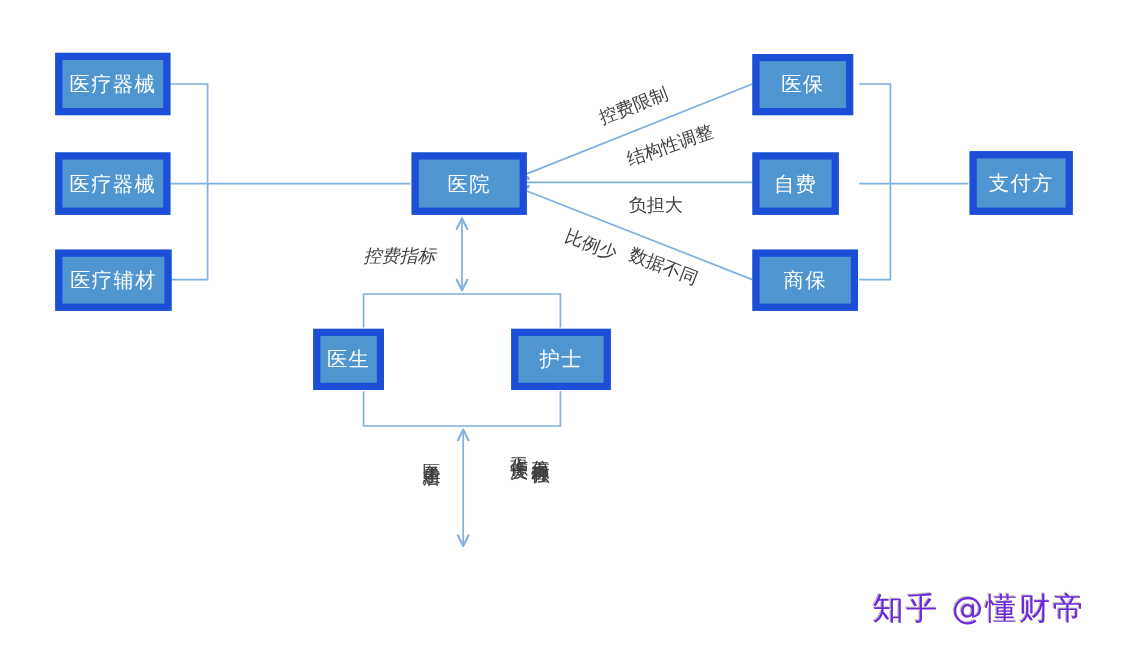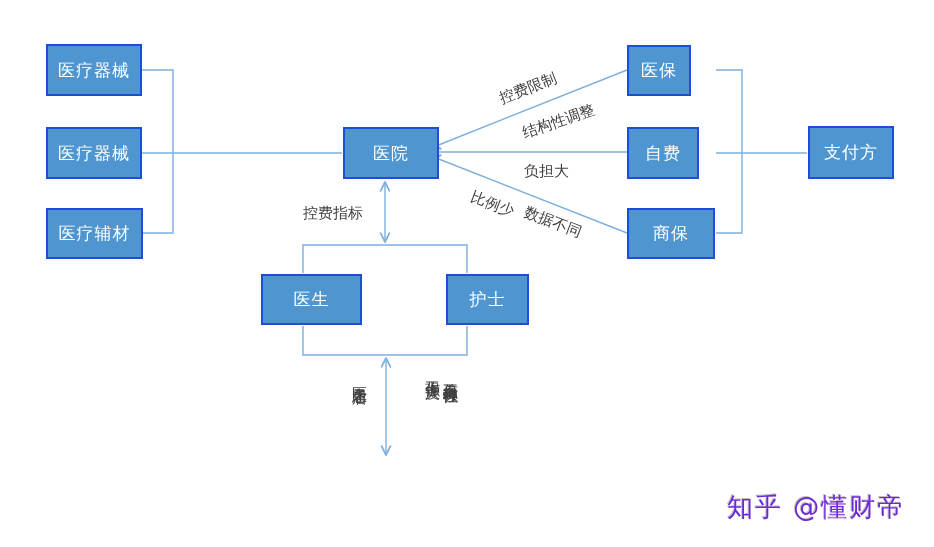--- a/index.html
+++ b/index.html
@@ -2,21 +2,21 @@
 <html><head>
 <meta charset="utf-8">
 <style>
   html,body { margin:0; padding:0; background:#fff; }
   #canvas {
     position:relative; width:934px; height:547px; background:#ffffff;
     font-family:"DejaVu Sans","Liberation Sans",sans-serif; overflow:hidden;
   }
   #connector-svg { position:absolute; left:0; top:0; width:934px; height:547px; }
   .node {
-    position:absolute; background:#4f96d1; border:2px solid #1d4ed8;
+    position:absolute; background:#4f96d1; border:6px solid #1d4ed8;
     color:#ffffff; font-size:17px; letter-spacing:1px;
     display:flex; align-items:center; justify-content:center;
     box-sizing:border-box; white-space:nowrap;
   }
   .lbl {
     position:absolute; color:#3f3f3f; font-size:15px; white-space:nowrap;
     line-height:1.1;
   }
   .vtext {
     writing-mode:vertical-rl; text-orientation:upright; letter-spacing:1px;
@@ -60,35 +60,35 @@
       <path d="M386,358 V455" marker-start="url(#arr)" marker-end="url(#arr)"></path>
     </g>
   </svg>
 
   <div class="node" style="left:46px;top:44px;width:96px;height:52px;">医疗器械</div>
   <div class="node" style="left:46px;top:127px;width:96px;height:52px;">医疗器械</div>
   <div class="node" style="left:46px;top:208px;width:97px;height:51px;">医疗辅材</div>
 
   <div class="node" style="left:343px;top:127px;width:96px;height:52px;">医院</div>
 
-  <div class="node" style="left:627px;top:45px;width:64px;height:51px;">医保</div>
+  <div class="node" style="left:627px;top:45px;width:84px;height:51px;">医保</div>
   <div class="node" style="left:627px;top:127px;width:72px;height:52px;">自费</div>
   <div class="node" style="left:627px;top:208px;width:88px;height:51px;text-align:right;">商保</div>
 
   <div class="node" style="left:808px;top:126px;width:86px;height:53px;">支付方</div>
 
-  <div class="node" style="left:261px;top:274px;width:101px;height:51px;">医生</div>
-  <div class="node" style="left:426px;top:274px;width:83px;height:51px;margin-left:20px;">护士</div>
+  <div class="node" style="left:261px;top:274px;width:59px;height:51px;">医生</div>
+  <div class="node" style="left:426px;top:274px;width:83px;height:51px;">护士</div>
 
   <div class="lbl rot" style="left:498px;top:80px;transform:rotate(-21deg);">控费限制</div>
   <div class="lbl rot" style="left:521px;top:113px;transform:rotate(-19deg);">结构性调整</div>
   <div class="lbl" style="left:524px;top:163px;">负担大</div>
   <div class="lbl rot" style="left:470px;top:196px;transform:rotate(21deg);">比例少</div>
   <div class="lbl rot" style="left:523px;top:214px;transform:rotate(21deg);">数据不同</div>
-  <div class="lbl" style="left:303px;top:205px;">控费指标</div>
+  <div class="lbl" style="left:303px;top:205px;font-style:italic;">控费指标</div>
 
   <div class="lbl vtext" style="left:351px;top:375px;">医患矛盾</div>
   <div class="lbl vtext" style="left:424px;top:369px;">工作强度大</div>
   <div class="lbl vtext" style="left:442px;top:371px;">信息不对称性强</div>
 
   <div id="watermark">知乎 @懂财帝</div>
 
 </div>
 
 </body></html>

